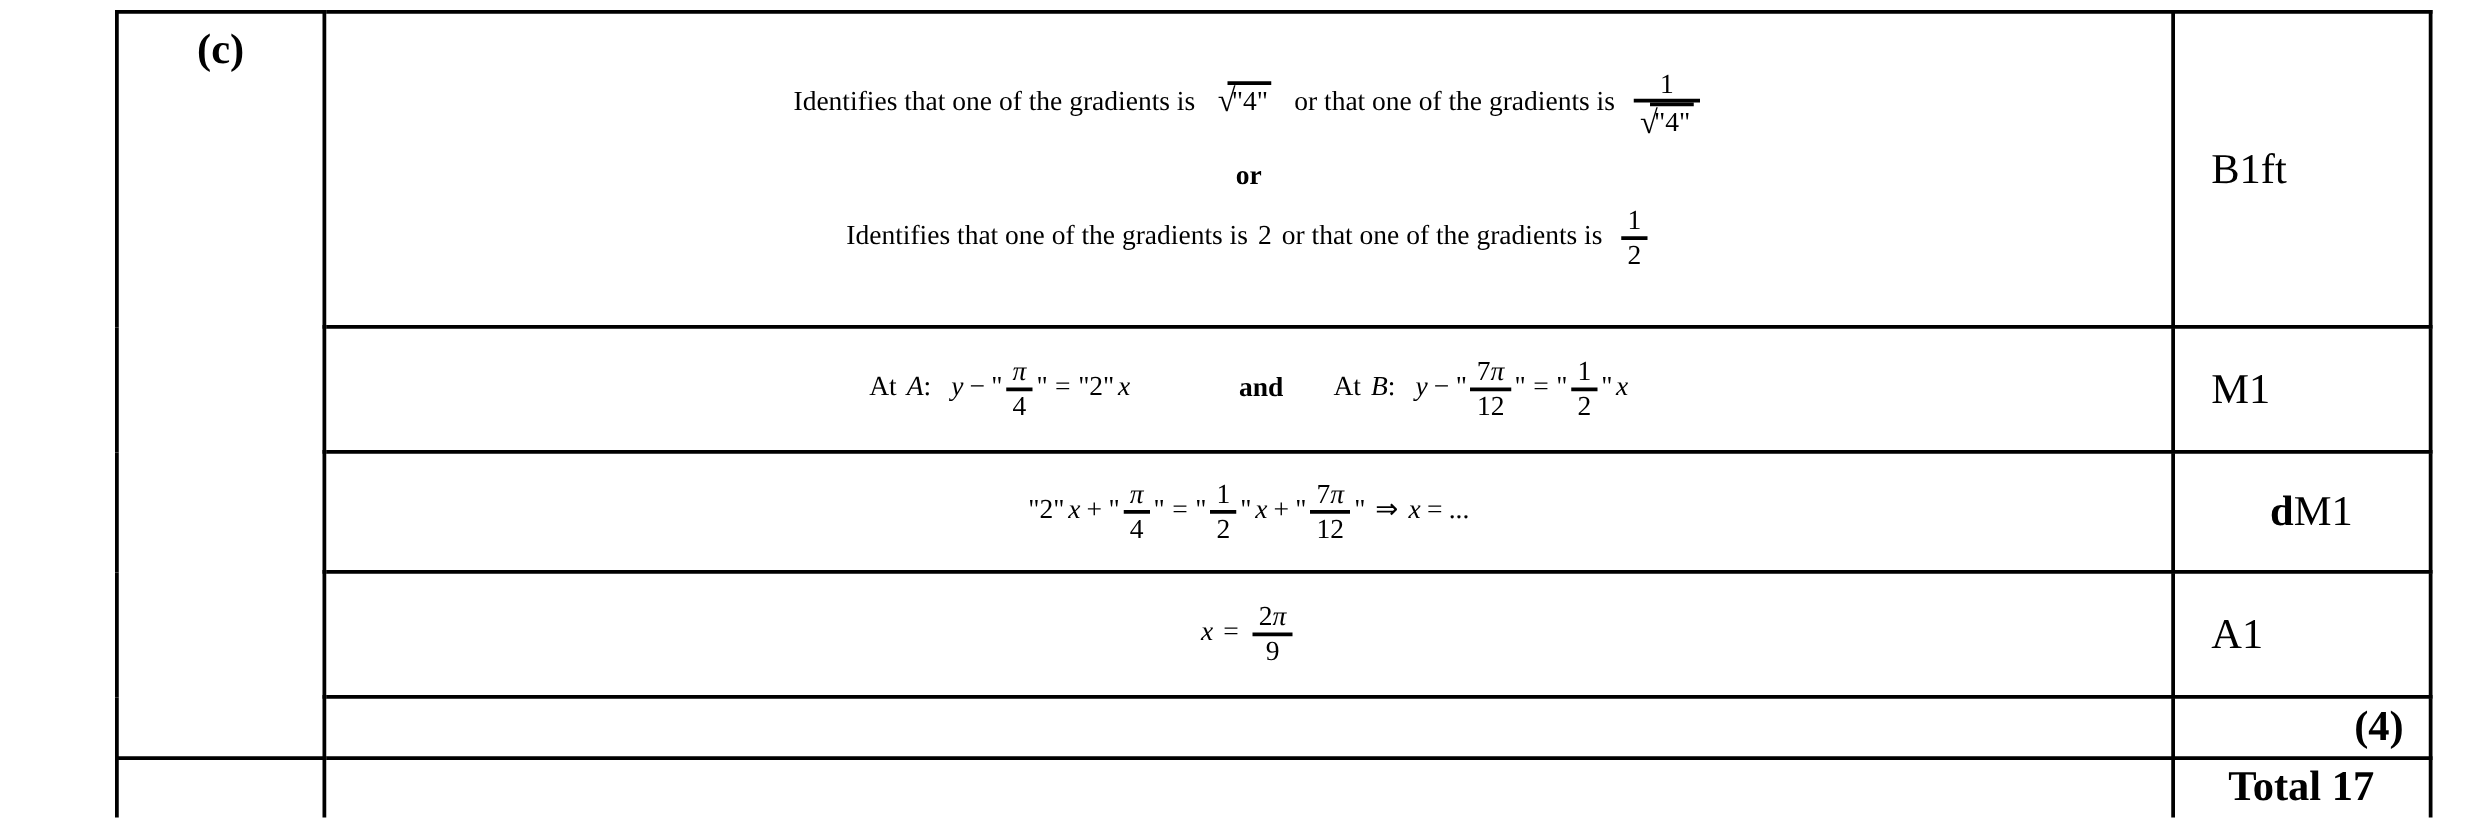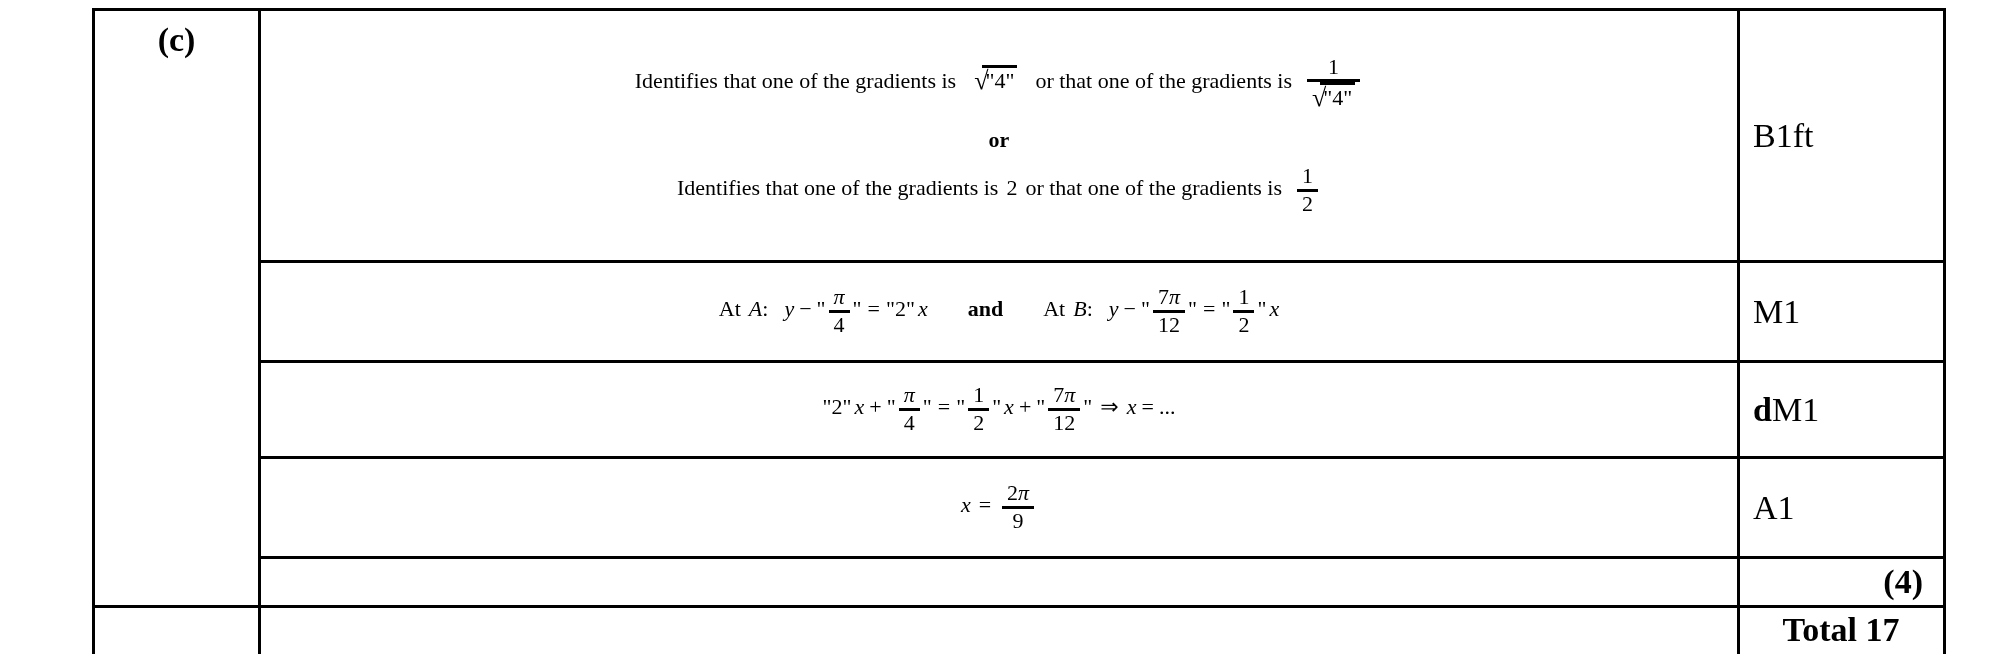--- a/index.html
+++ b/index.html
@@ -51,21 +51,21 @@
   td.working {
     vertical-align: middle;
     text-align: center;
     font-size: 22px;
     line-height: 1.15;
   }
   td.mark {
     vertical-align: middle;
     text-align: left;
     font-size: 34px;
-    padding-left: 13px;
+    padding-left: 29px;
   }
   td.mark.subtotal {
     text-align: right;
     padding-right: 20px;
     font-weight: bold;
   }
   td.mark.total {
     text-align: center;
     padding-left: 0;
     vertical-align: top;
@@ -74,21 +74,21 @@
   }
 
   .orline {
     font-weight: bold;
     margin: 16px 0 12px 0;
   }
   .mline { white-space: nowrap; }
 
   
   .it { font-style: italic; }
-  .bd { font-weight: bold; }
+  .bd { font-weight: bold; margin-left: 47px; }
   .frac {
     display: inline-block;
     vertical-align: middle;
     text-align: center;
     margin: 0 3px;
   }
   .frac > .num, .frac > .den {
     display: block;
     line-height: 1.12;
     padding: 0 5px;

